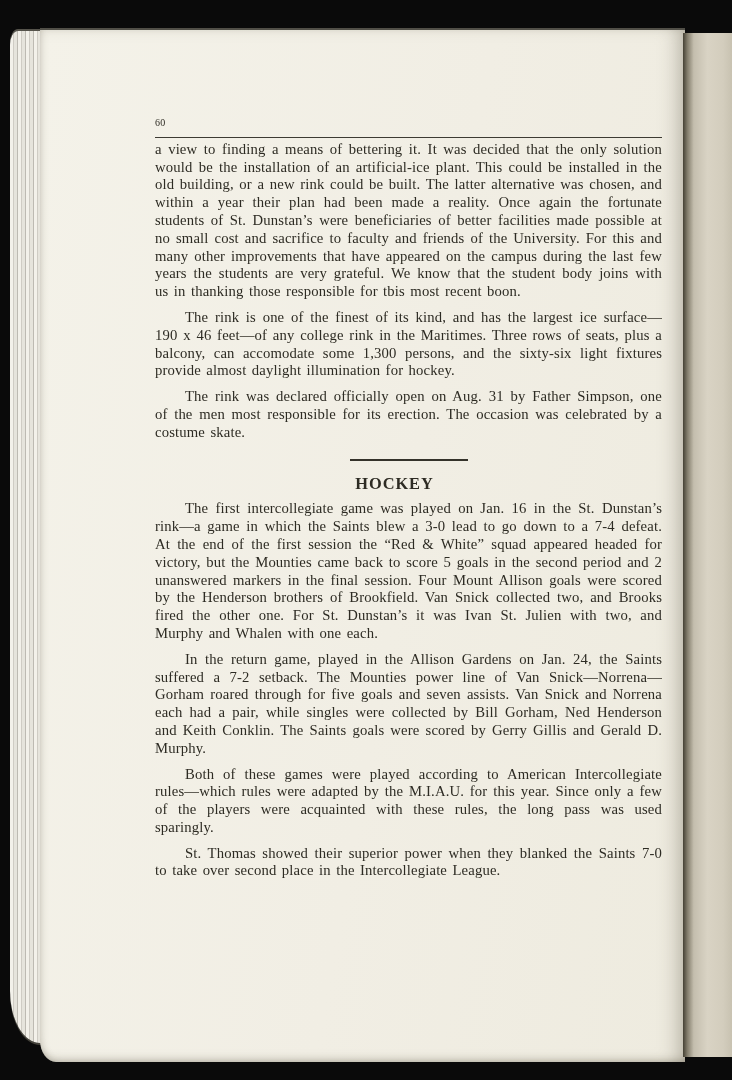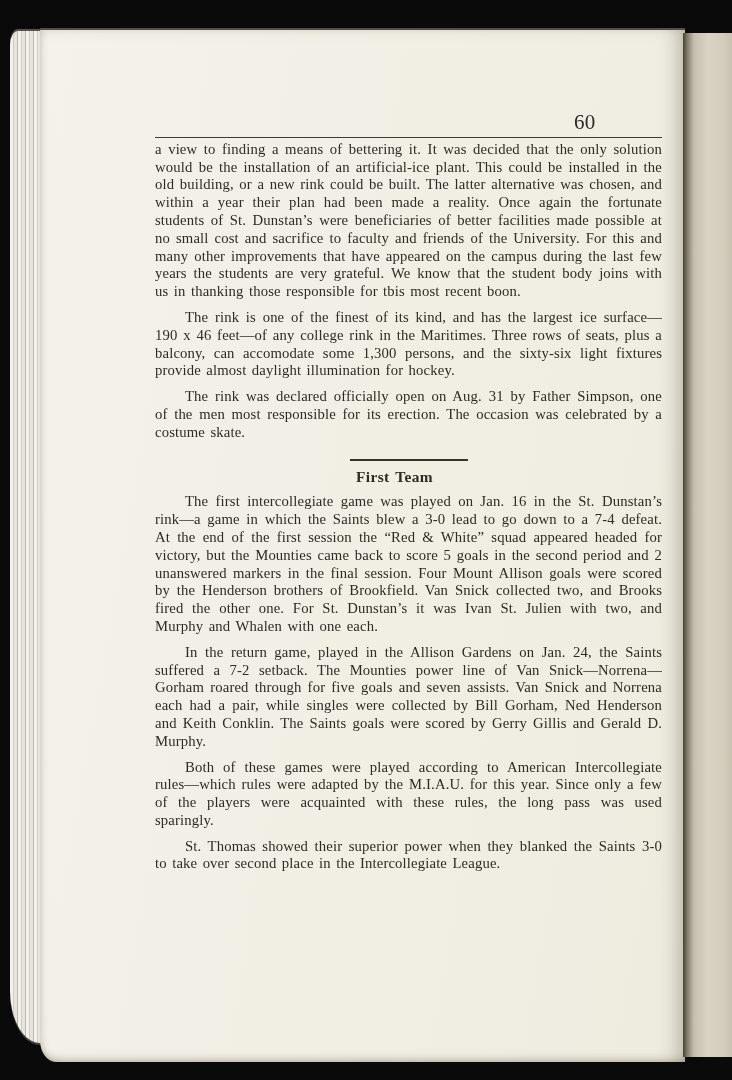--- a/index.html
+++ b/index.html
@@ -57,23 +57,22 @@
     padding: 84px 23px 0 115px;
     color: #2d2b23;
     font-size: 14.7px;
     line-height: 17.8px;
     letter-spacing: 0.15px;
     word-spacing: 1.6px;
   }
 
   .running-header {
     display: flex;
-    align-items: flex-end;
-    font-size: 21px;
-    flex-direction: column;
+    align-items: center;
+    font-size: 10px;
   }
   .running-header .page-num { min-width: 88px; }
   .running-header .running-title { flex: 1; text-align: center; padding-right: 70px; }
   .header-rule {
     border-bottom: 1.8px solid #3d3b33;
     margin-top: 5px;
   }
 
   p { text-align: justify; text-indent: 30px; margin-top: 8px; }
   p.continuation { text-indent: 0; margin-top: 3px; }
@@ -114,25 +113,25 @@
         <span class="page-num">60</span>
       </div>
       <div class="header-rule"></div>
 
       <p class="continuation">a view to finding a means of bettering it. It was decided that the only solution would be the installation of an artificial-ice plant. This could be installed in the old building, or a new rink could be built. The latter alternative was chosen, and within a year their plan had been made a reality. Once again the fortunate students of St. Dunstan’s were beneficiaries of better facilities made possible at no small cost and sacrifice to faculty and friends of the University. For this and many other improvements that have appeared on the campus during the last few years the students are very grateful. We know that the student body joins with us in thanking those responsible for tbis most recent boon.</p>
       <p>The rink is one of the finest of its kind, and has the largest ice surface—190 x 46 feet—of any college rink in the Maritimes. Three rows of seats, plus a balcony, can accomodate some 1,300 persons, and the sixty-six light fixtures provide almost daylight illumination for hockey.</p>
       <p>The rink was declared officially open on Aug. 31 by Father Simpson, one of the men most responsible for its erection. The occasion was celebrated by a costume skate.</p>
 
       <div class="section-divider"></div>
 
-      <h3 class="subsection-heading">First Team</h3>
+      <h2 class="section-heading">HOCKEY</h2>
 
       <p>The first intercollegiate game was played on Jan. 16 in the St. Dunstan’s rink—a game in which the Saints blew a 3-0 lead to go down to a 7-4 defeat. At the end of the first session the “Red &amp; White” squad appeared headed for victory, but the Mounties came back to score 5 goals in the second period and 2 unanswered markers in the final session. Four Mount Allison goals were scored by the Henderson brothers of Brookfield. Van Snick collected two, and Brooks fired the other one. For St. Dunstan’s it was Ivan St. Julien with two, and Murphy and Whalen with one each.</p>
       <p>In the return game, played in the Allison Gardens on Jan. 24, the Saints suffered a 7-2 setback. The Mounties power line of Van Snick—Norrena—Gorham roared through for five goals and seven assists. Van Snick and Norrena each had a pair, while singles were collected by Bill Gorham, Ned Henderson and Keith Conklin. The Saints goals were scored by Gerry Gillis and Gerald D. Murphy.</p>
       <p>Both of these games were played according to American Inter­collegiate rules—which rules were adapted by the M.I.A.U. for this year. Since only a few of the players were acquainted with these rules, the long pass was used sparingly.</p>
-      <p>St. Thomas showed their superior power when they blanked the Saints 3-0 to take over second place in the Intercollegiate League.</p>
+      <p>St. Thomas showed their superior power when they blanked the Saints 7-0 to take over second place in the Intercollegiate League.</p>
 
     </div>
   </div>
 
   <div class="facing-page"></div>
 
 </div>
 
 </body></html>

